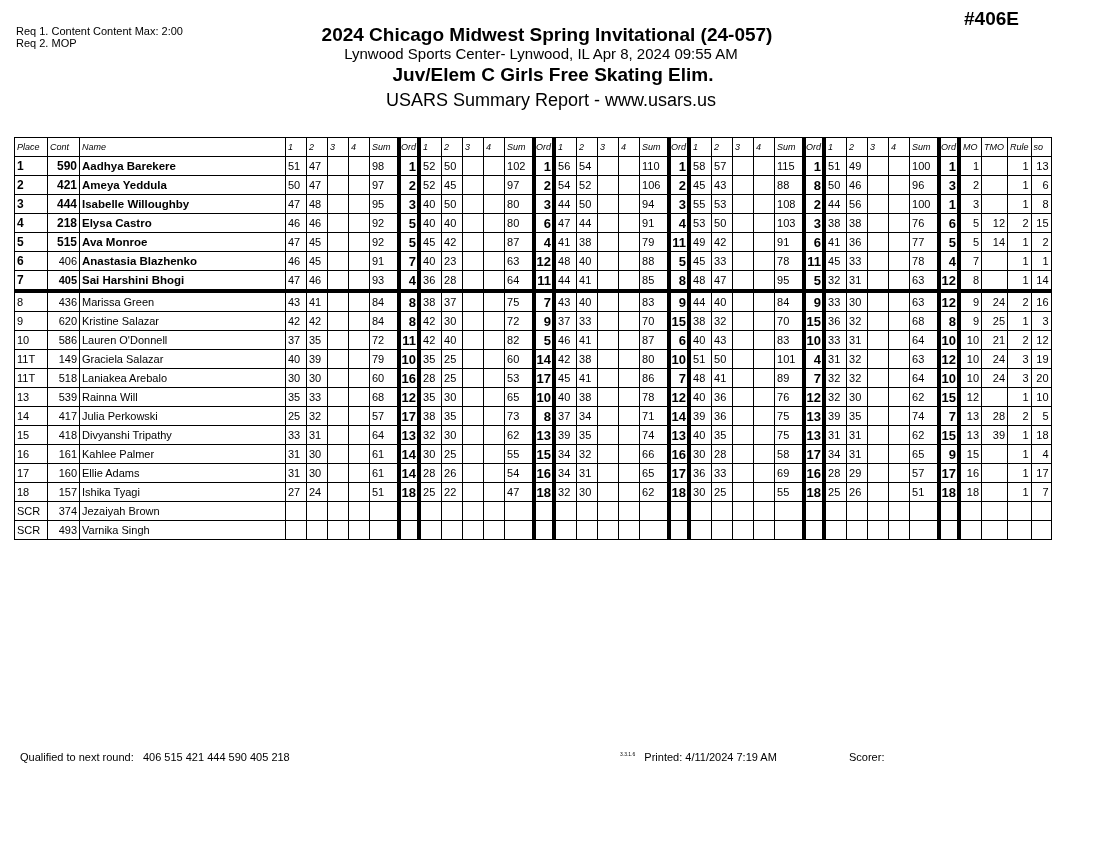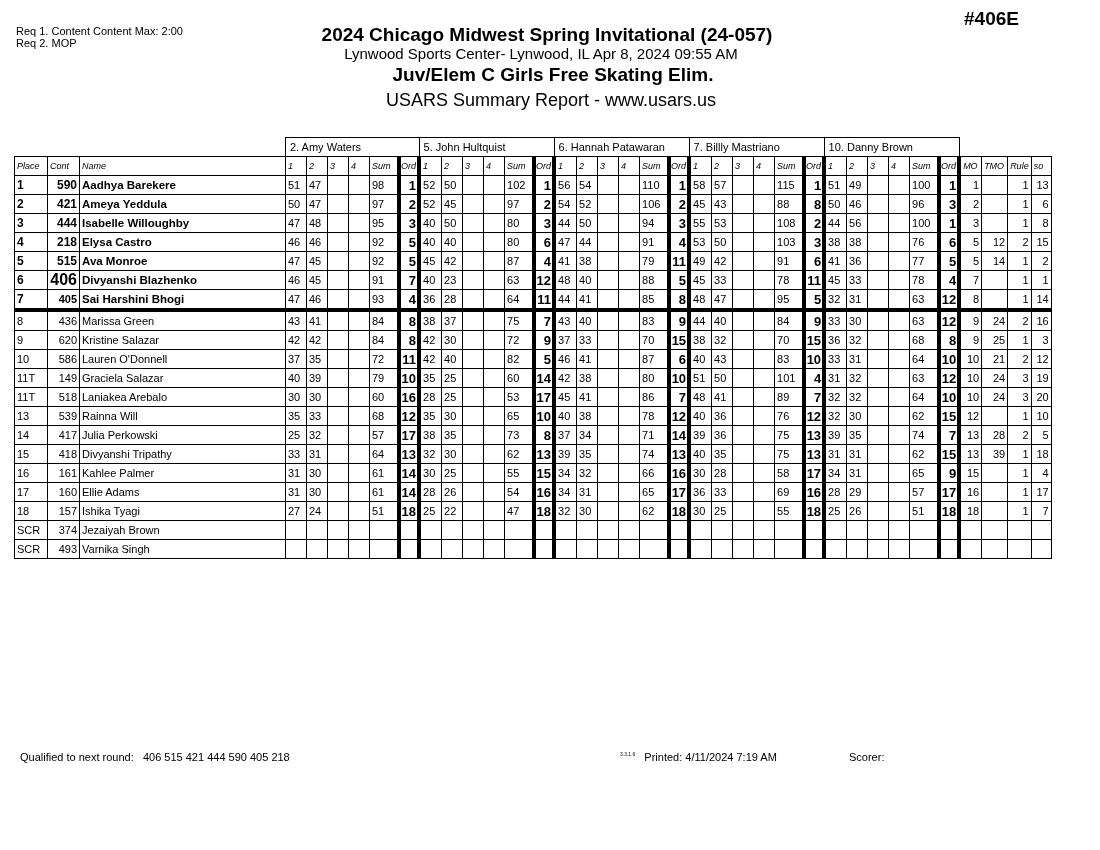--- a/index.html
+++ b/index.html
@@ -46,29 +46,20 @@
   <div>Req  2.  MOP</div>
 </div>
 <div class="title t1">2024 Chicago Midwest Spring Invitational (24-057)</div>
 <div class="title t2">Lynwood Sports Center- Lynwood, IL  Apr 8, 2024  09:55 AM</div>
 <div class="title t3">Juv/Elem C Girls Free Skating  Elim.</div>
 <div class="title t4">USARS Summary Report - www.usars.us</div>
 <div class="evno">#406E</div>
 
 <table class="grid">
   <thead id="thead">
-      <tr class="judge-hdr">
-        <td class="blank" colspan="3" style="border-left: none; border-top: none;"></td>
-        <td class="j" colspan="6">2.  Amy Waters</td>
-        <td class="j" colspan="6">5.  John Hultquist</td>
-        <td class="j" colspan="6">6.  Hannah Patawaran</td>
-        <td class="j" colspan="6">7.  Billly Mastriano</td>
-        <td class="j" colspan="6">10.  Danny Brown</td>
-        <td class="blank" colspan="4" style="border-right: none; border-top: none;"></td>
-      </tr>
       <tr class="colhdr">
         <td class="c-place">Place</td>
         <td class="c-cont">Cont</td>
         <td class="c-name">Name</td>
         <td class="c-s">1</td>
         <td class="c-s">2</td>
         <td class="c-s">3</td>
         <td class="c-s">4</td>
         <td class="c-sum thickR">Sum</td>
         <td class="c-ord thickR" style="font-weight: normal; font-size: 9px; text-align: left;">Ord</td>
@@ -293,22 +284,22 @@
         <td class="c-s"></td>
         <td class="c-sum sumv thickR">77</td>
         <td class="c-ord thickR">5</td>
         <td class="c-mo r">5</td>
         <td class="c-tmo r">14</td>
         <td class="c-rule r">1</td>
         <td class="c-so r">2</td>
       </tr>
       <tr class="qual">
         <td class="c-place" style="font-weight: bold; font-size: 12px;">6</td>
-        <td class="c-cont r" style="font-weight: bold; font-size: 16px;">406</td>
-        <td class="c-name name" style="font-size: 11.5px;">Divyanshi Blazhenko</td>
+        <td class="c-cont r" style="font-weight: normal; font-size: 11px;">406</td>
+        <td class="c-name name" style="font-size: 11.5px;">Anastasia Blazhenko</td>
         <td class="c-s num">46</td>
         <td class="c-s num">45</td>
         <td class="c-s"></td>
         <td class="c-s"></td>
         <td class="c-sum sumv thickR">91</td>
         <td class="c-ord thickR">7</td>
         <td class="c-s num">40</td>
         <td class="c-s num">23</td>
         <td class="c-s"></td>
         <td class="c-s"></td>

